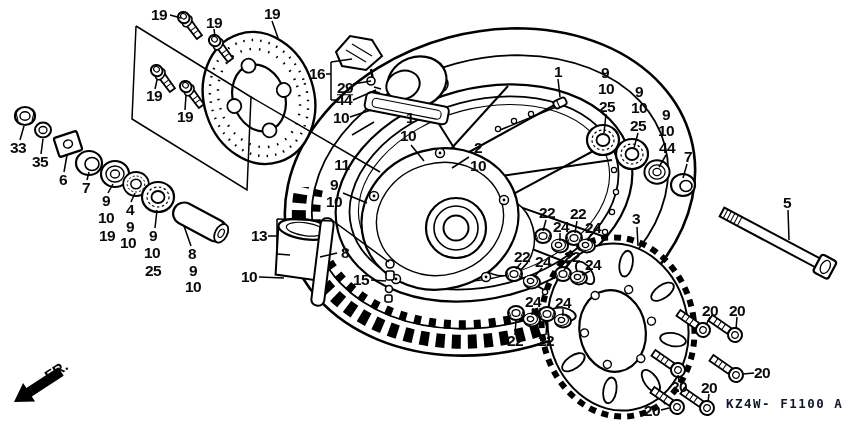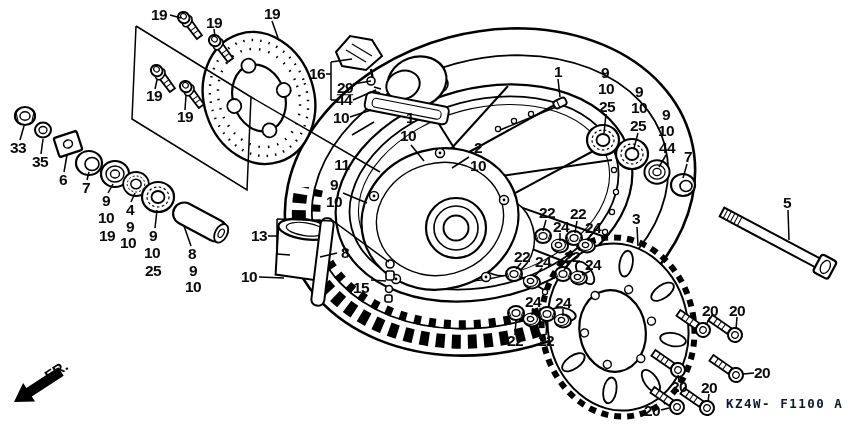--- a/index.html
+++ b/index.html
@@ -381,21 +381,21 @@
       <div class="callout" data-name="callout-10" style="left: 128px; top: 243px;">10</div>
       <div class="callout" data-name="callout-9" style="left: 153px; top: 236px;">9</div>
       <div class="callout" data-name="callout-10" style="left: 152px; top: 253px;">10</div>
       <div class="callout" data-name="callout-25" style="left: 153px; top: 271px;">25</div>
       <div class="callout" data-name="callout-8" style="left: 192px; top: 254px;">8</div>
       <div class="callout" data-name="callout-9" style="left: 193px; top: 271px;">9</div>
       <div class="callout" data-name="callout-10" style="left: 193px; top: 287px;">10</div>
       <div class="callout" data-name="callout-13" style="left: 259px; top: 236px;">13</div>
       <div class="callout" data-name="callout-14" style="left: 345px; top: 253px;">8</div>
       <div class="callout" data-name="callout-12" style="left: 249px; top: 277px;">10</div>
-      <div class="callout" data-name="callout-15" style="left: 361px; top: 288px;">15</div>
+      <div class="callout" data-name="callout-15" style="left: 361px; top: 280px;">15</div>
       <div class="callout" data-name="callout-9" style="left: 605px; top: 73px;">9</div>
       <div class="callout" data-name="callout-10" style="left: 606px; top: 89px;">10</div>
       <div class="callout" data-name="callout-25" style="left: 607px; top: 107px;">25</div>
       <div class="callout" data-name="callout-9" style="left: 639px; top: 92px;">9</div>
       <div class="callout" data-name="callout-10" style="left: 639px; top: 108px;">10</div>
       <div class="callout" data-name="callout-25" style="left: 638px; top: 126px;">25</div>
       <div class="callout" data-name="callout-9" style="left: 666px; top: 115px;">9</div>
       <div class="callout" data-name="callout-10" style="left: 666px; top: 131px;">10</div>
       <div class="callout" data-name="callout-27" style="left: 667px; top: 148px;">44</div>
       <div class="callout" data-name="callout-7" style="left: 688px; top: 157px;">7</div>

